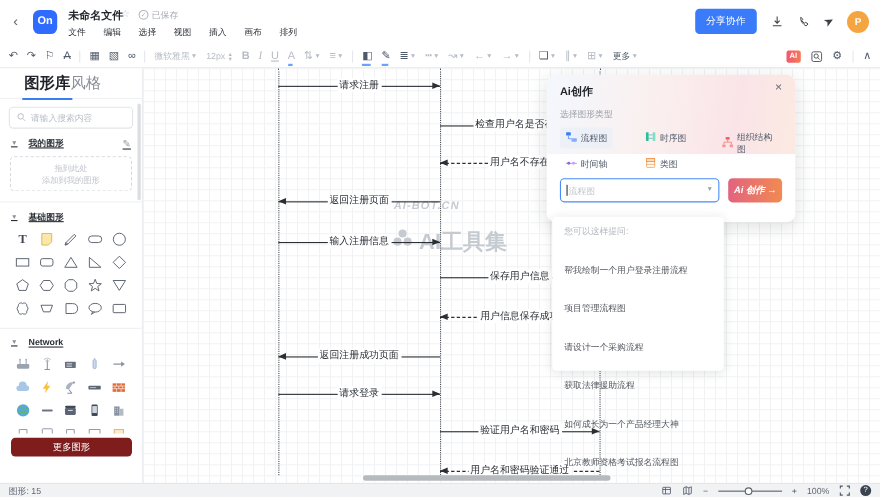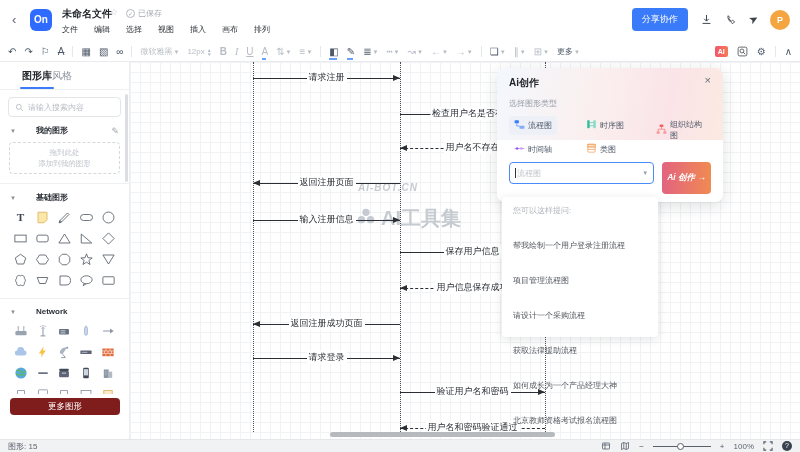--- a/index.html
+++ b/index.html
@@ -34,28 +34,28 @@
   .titem.i { font-style:italic; font-family:"Liberation Serif", serif; }
   .titem.u { text-decoration:underline; }
   .titem.strike { text-decoration:line-through; }
   .ttext { font-size:8px; }
   .toolbar-right { margin-left:auto; display:flex; align-items:center; gap:9px; }
   .ai-badge { background:linear-gradient(90deg,#f2566b,#f57a56); color:#fff; font-size:7px; font-weight:bold; border-radius:2px; padding:2px 3px; cursor:pointer; }
   .stepper { display:inline-flex; flex-direction:column; font-size:5px; line-height:4px; color:#b7bcc4; margin-left:1px; }
 
   
   .sidebar { position:absolute; top:62px; left:0; width:130px; height:377px; background:#fff; border-right:1px solid #ebedf0; z-index:15; overflow:hidden; }
-  .tabs { height:28px; display:flex; align-items:center; border-bottom:1px solid #eef0f2; padding:0 22px; font-size:10px; }
+  .tabs { height:28px; display:flex; align-items:center; border-bottom:1px solid #eef0f2; padding:0 22px; font-size:14px; }
   .tab { color:#8a8f99; cursor:pointer; padding:7px 0 6px; position:relative; }
   .tab.active { color:#1f2329; font-weight:bold; }
   .tab.active::after { content:""; position:absolute; left:-2px; right:-2px; bottom:0; height:2px; background:#3a7bfa; border-radius:1px; }
   .searchbox { margin:7px 8px 0; height:20px; border:1px solid #e3e5e8; border-radius:4px; display:flex; align-items:center; gap:4px; padding:0 6px; color:#b7bcc4; cursor:text; }
   .searchbox input { border:none; outline:none; width:80px; font-size:8px; font-family:inherit; background:transparent; color:#4e5969; }
   .searchbox input::placeholder { color:#b7bcc4; }
-  .sec-head { display:flex; align-items:center; margin:8px 10px 0; font-size:8px; font-weight:bold; color:#2a2f36; gap:20px; cursor:pointer; }
+  .sec-head { display:flex; align-items:center; margin:8px 10px 0; font-size:8px; font-weight:bold; color:#2a2f36; gap:10px; cursor:pointer;text-decoration:underline; }
   .sec-head .tri { font-size:6px; color:#8a8f99; }
   .sec-head .edit { margin-left:auto; color:#9ba0a8; font-size:9px; cursor:pointer; font-weight:normal; }
   .dropzone { margin:6px 9px 0; height:32px; border:1px dashed #d6d8db; border-radius:4px; display:flex; flex-direction:column; align-items:center; justify-content:center; font-size:7.5px; color:#c0c4cc; line-height:11px; }
   .hr { height:1px; background:#eef0f2; margin:9px 0 0; }
   .shape-grid { display:grid; grid-template-columns:repeat(5,1fr); row-gap:4px; padding:6px 10px 0; justify-items:center; }
   .shape-cell { width:17px; height:17px; display:flex; align-items:center; justify-content:center; cursor:pointer; }
   .net-grid-wrap { height:78px; overflow:hidden; }
   .more-shapes { display:block; margin:4px 10px 0; width:110px; height:17px; background:#7f1d1d; border:none; border-radius:4px; color:#fff; font-size:8.5px; cursor:pointer; font-family:inherit; }
   .side-scroll { position:absolute; right:1px; top:32px; width:3px; height:88px; background:#dcdee1; border-radius:2px; cursor:pointer; }
 
@@ -83,21 +83,21 @@
   .panel-close { position:absolute; right:12px; top:6px; font-size:11px; color:#6b7077; cursor:pointer; }
   .panel-sub { font-size:8px; color:#9ba0a8; margin-top:8px; }
   .chips { position:relative; margin-top:7px; height:44px; }
   .chip { position:absolute; display:flex; align-items:center; gap:3px; font-size:8px; color:#4e5969; cursor:pointer; padding:3px 5px; border-radius:3px; }
   .chip.selected { background:#edf1f7; }
   .ai-input-row { display:flex; gap:8px; margin-top:2px; }
   .ai-input { width:154px; height:22px; border:1px solid #4a8cf7; border-radius:4px; background:#fff; display:flex; align-items:center; padding:0 5px; cursor:text; }
   .ai-input .ph { color:#c0c4cc; font-size:8px; }
   .ai-input .caret-bar { width:1px; height:10px; background:#333; margin-right:1px; }
   .ai-input .dd { margin-left:auto; font-size:6px; color:#9ba0a8; }
-  .ai-create { width:52px; height:32px; border:none; border-radius:4px; background:linear-gradient(90deg,#e2637f,#f08a52); color:#fff; font-size:8.5px; font-weight:bold; font-style:italic; cursor:pointer; font-family:inherit; }
+  .ai-create { width:52px; height:22px; border:none; border-radius:4px; background:linear-gradient(90deg,#e2637f,#f08a52); color:#fff; font-size:8.5px; font-weight:bold; font-style:italic; cursor:pointer; font-family:inherit; }
   .ai-dropdown { position:absolute; left:502px; top:197px; width:156px; height:140px; background:#fff; border-radius:4px; box-shadow:0 2px 10px rgba(31,35,41,.13); z-index:31; padding:8px 11px; }
   .sug-title { font-size:8px; color:#b2b6bd; }
   .sug-item { font-size:8px; color:#53575e; margin-top:24px; cursor:pointer; white-space:nowrap; }
 
   
   .statusbar { position:absolute; left:0; bottom:0; width:800px; height:13px; background:#f1f2f4; border-top:1px solid #e4e6e8; display:flex; align-items:center; padding:0 8px; font-size:8px; color:#5f6672; z-index:25; }
   .status-right { margin-left:auto; display:flex; align-items:center; gap:9px; }
   .sicon { cursor:pointer; display:inline-flex; align-items:center; color:#4e5969; }
   .zoom-track { position:relative; width:58px; height:1px; background:#5a6069; cursor:pointer; }
   .zoom-thumb { position:absolute; left:24px; top:-3px; width:7px; height:7px; border-radius:50%; background:#fff; border:1px solid #5a6069; cursor:grab; }

